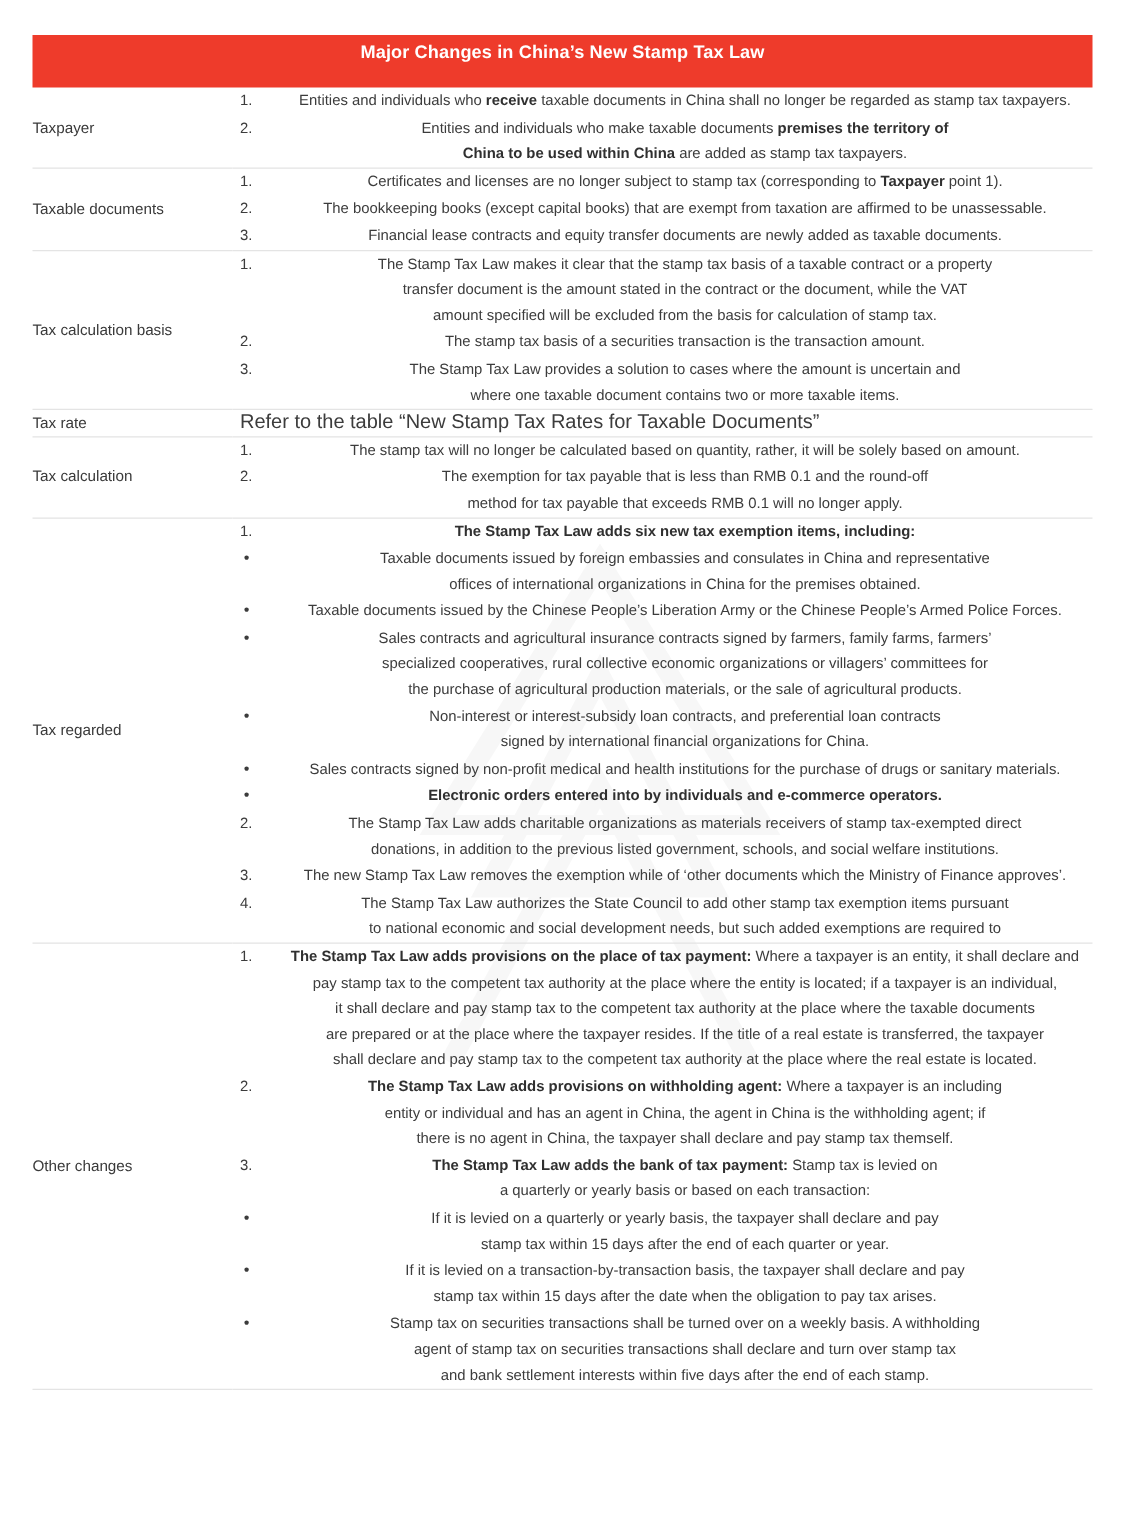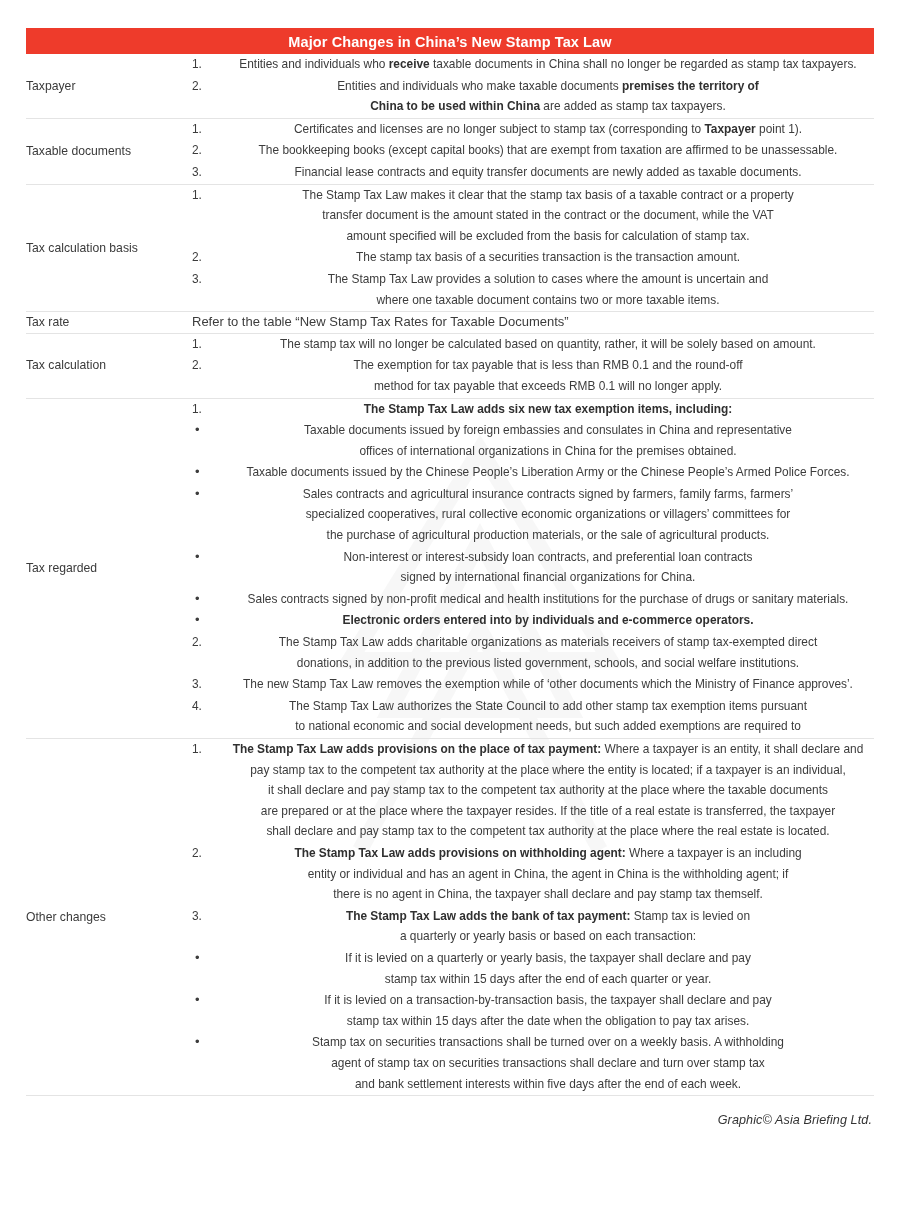--- a/index.html
+++ b/index.html
@@ -23,21 +23,21 @@
     left:330px;top:430px;
     width:300px;height:420px;
     opacity:.5;
     pointer-events:none;
     z-index:0;
   }
   .banner{
     position:relative;z-index:2;
     background:#ee3b2b;
     color:#ffffff;
-    height:26px;
+    height:42px;
     line-height:29px;
     text-align:center;
     font-size:14.5px;
     font-weight:bold;
     letter-spacing:.1px;
   }
   table.matrix{
     position:relative;z-index:2;
     width:100%;
     border-collapse:collapse;
@@ -82,21 +82,21 @@
     line-height:20.6px;
   }
   li.item.bullet .marker{
     left:9px;
     font-size:13px;
     line-height:20px;
   }
   li.item .txt{display:block;text-align:center;}
   li.item b{font-weight:bold;color:#303030;}
   .plain{
-    font-size:13px;
+    font-size:16px;
     line-height:20.6px;
     color:#3c3c3c;
     padding-left:6px;
   }
   .credit{
     position:relative;z-index:2;
     text-align:right;
     font-style:italic;
     font-size:12.6px;
     color:#333333;
@@ -283,22 +283,21 @@
               </li>
               <li class="item bullet">
                 <span class="marker">•</span>
                 <span class="txt"><span>If it is levied on a transaction-by-transaction basis, the taxpayer shall declare and pay</span></span>
                 <span class="txt"><span>stamp tax within 15 days after the date when the obligation to pay tax arises.</span></span>
               </li>
               <li class="item bullet">
                 <span class="marker">•</span>
                 <span class="txt"><span>Stamp tax on securities transactions shall be turned over on a weekly basis. A withholding</span></span>
                 <span class="txt"><span>agent of stamp tax on securities transactions shall declare and turn over stamp tax</span></span>
-                <span class="txt"><span>and bank settlement interests within five days after the end of each week.</span></span>
+                <span class="txt"><span>and bank settlement interests within five days after the end of each stamp.</span></span>
               </li>
             </ul>
           </td>
         </tr>
       </tbody>
   </table>
 
-  <div class="credit">Graphic© Asia Briefing Ltd.</div>
 </div>
 
 </body></html>

